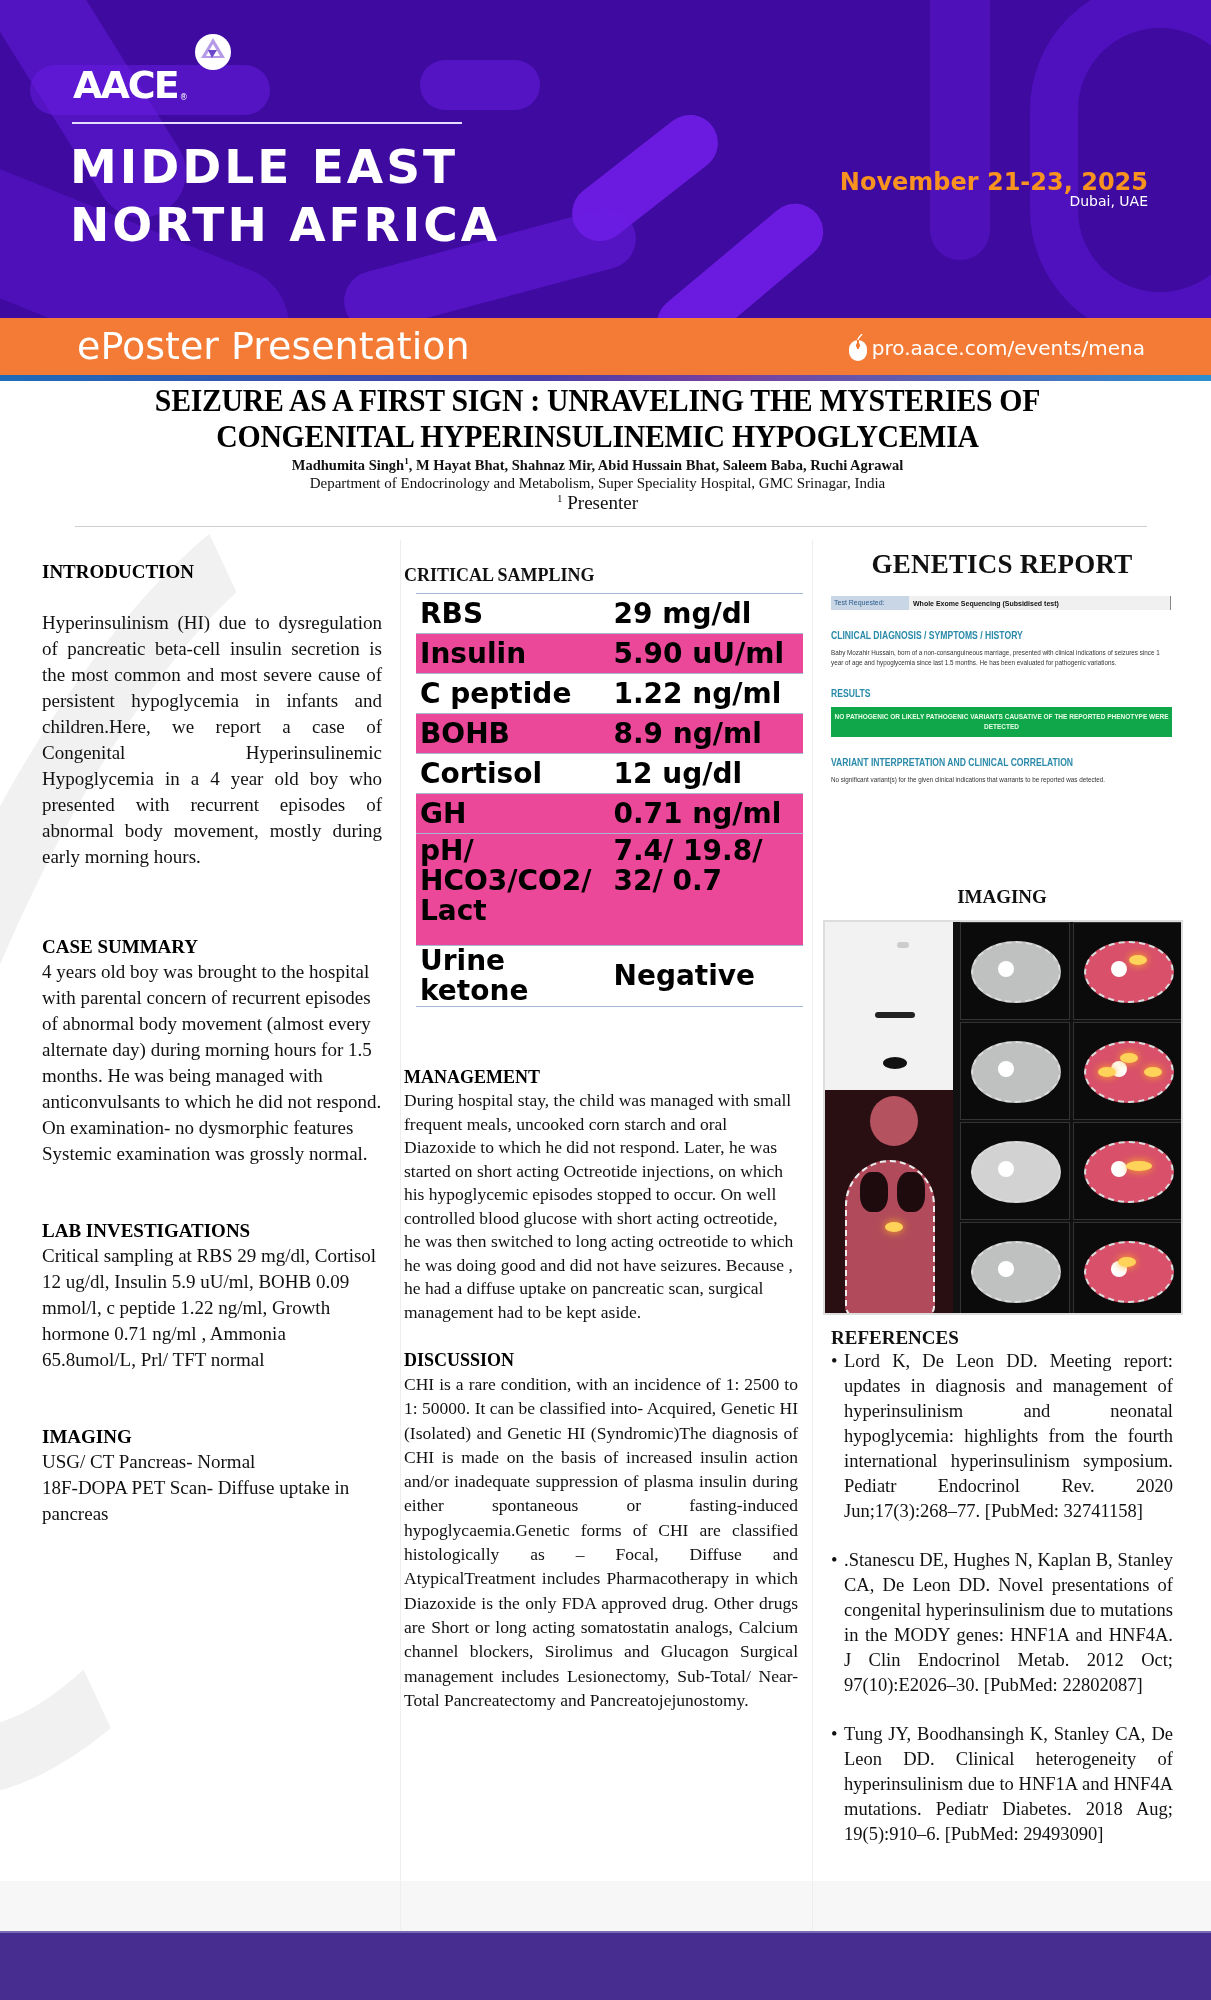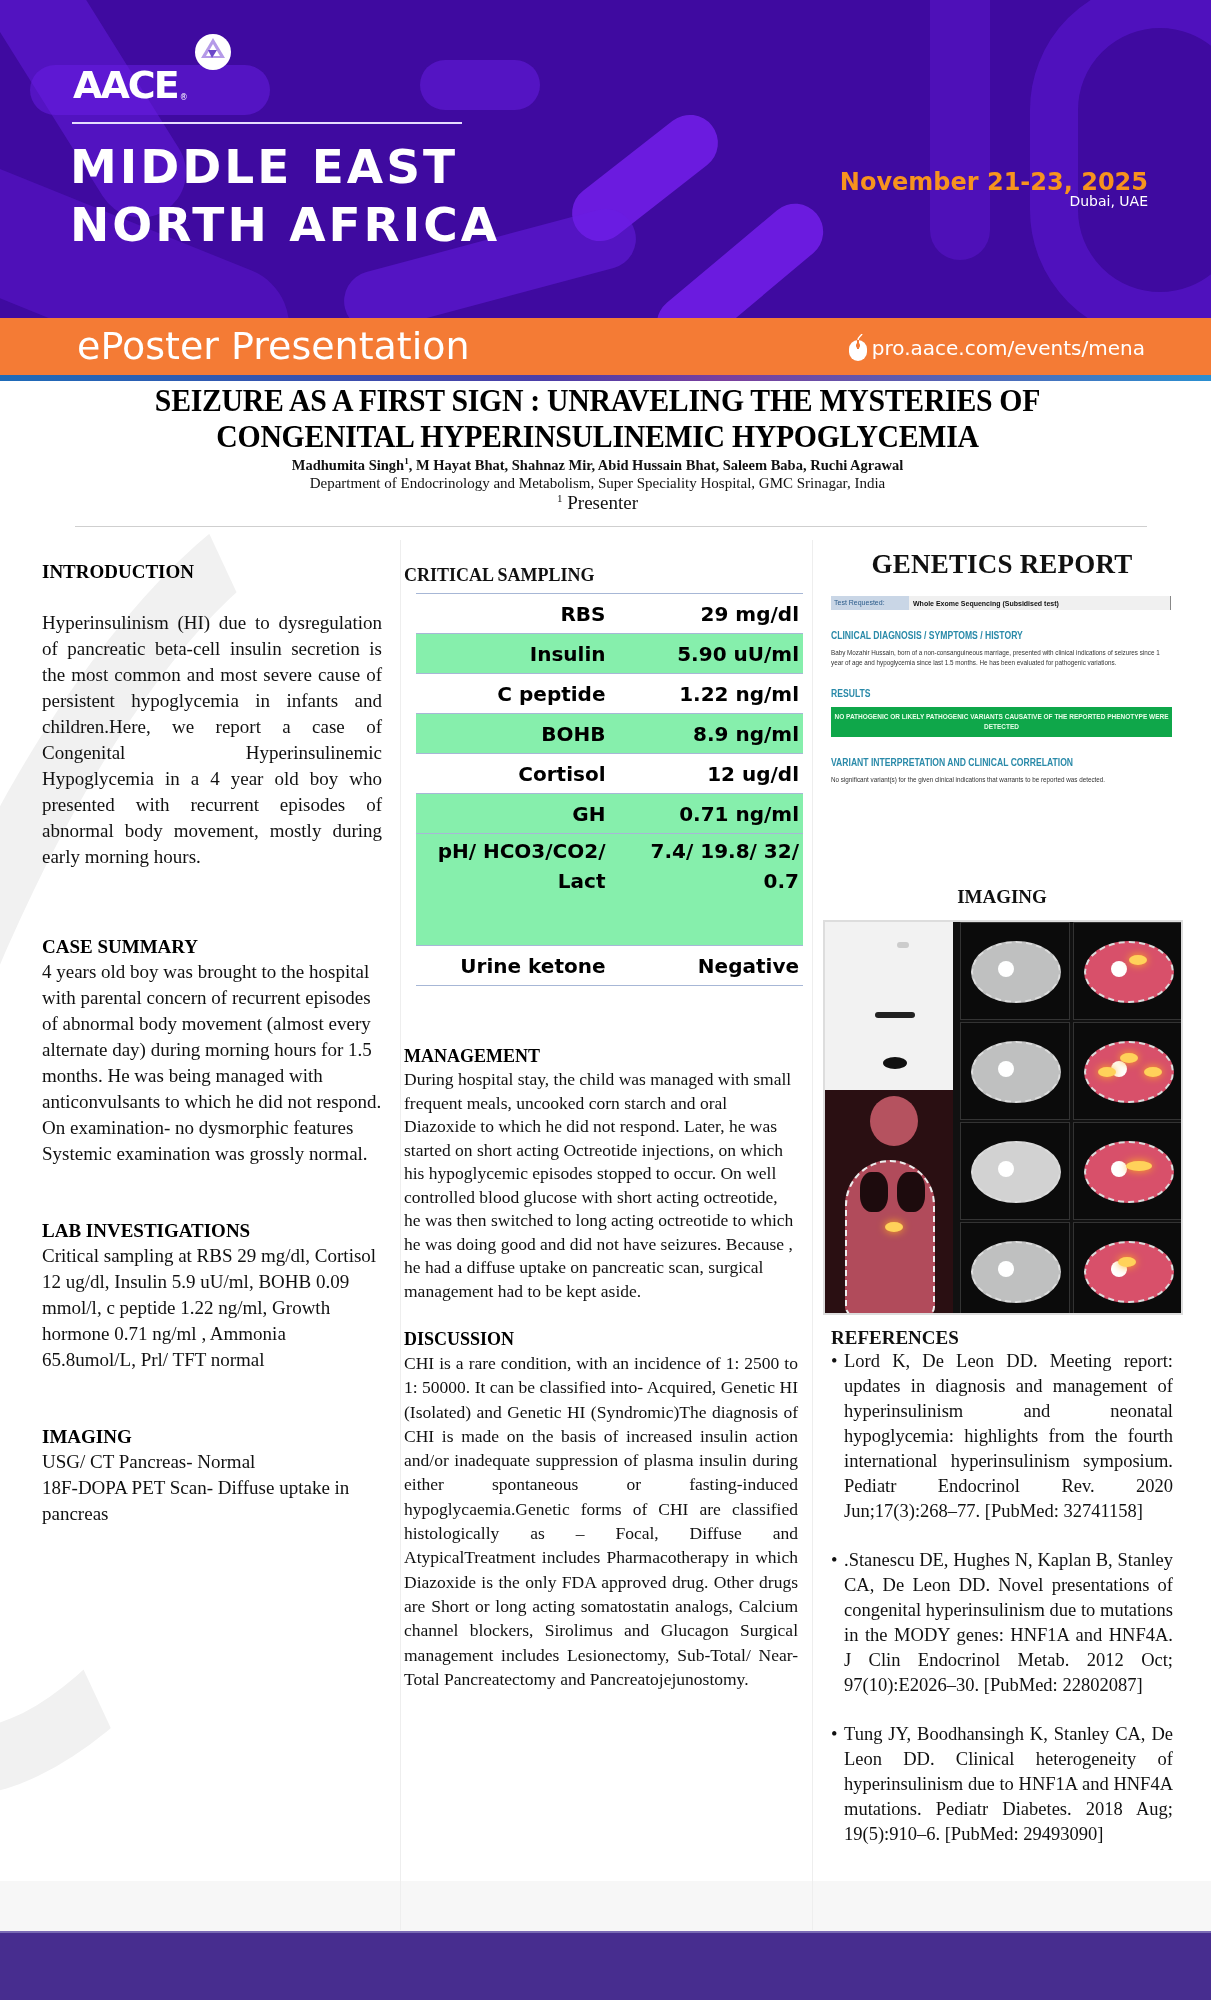--- a/index.html
+++ b/index.html
@@ -94,22 +94,22 @@
   .justify { text-align: justify; }
 
   
   .crit-head { font-weight: bold; font-size: 18px; line-height: 22px; margin-top: 4px; }
   .crit-table {
     margin-top: 7px; margin-left: 12px; width: 387px; border-collapse: collapse;
     font-family: "DejaVu Sans", sans-serif; font-weight: bold; color: #000;
   }
   .crit-table tr { border-top: 1px solid #a7b7d6; }
   .crit-table tr:last-child { border-bottom: 1px solid #a7b7d6; }
-  .crit-table tr.alt { background: #86efac; }
-  .crit-table td { font-size: 20px; text-align: right; height: 40px; line-height: 30px; padding: 0 4px; }
+  .crit-table tr.alt { background: #ec4899; }
+  .crit-table td { font-size: 28px; text-align: left; height: 40px; line-height: 30px; padding: 0 4px; }
   .crit-table td.p { width: 50%; }
 
   
   .gen-title { font-weight: bold; font-size: 27px; text-align: center; margin-top: 1px; letter-spacing: 0.2px; }
   .gen-report { position: relative; margin-top: 16px; width: 342px; height: 240px; font-family: "Liberation Sans", sans-serif; }
   .gen-req { display: flex; height: 14px; width: 340px; background: #f0f0f0; border-right: 1px solid #888; align-items: center; }
   .gen-req .lbl { width: 78px; height: 14px; background: #c9d6e6; color: #2b5b8a; font-size: 7px; line-height: 14px; padding-left: 3px; }
   .gen-req .val { font-size: 7px; font-weight: bold; padding-left: 4px; }
   .gen-h { color: #2a8aa9; font-weight: bold; font-size: 10px; margin-top: 20px; letter-spacing: 0; transform: scaleX(0.86); transform-origin: left; }
   .gen-p { font-size: 6.3px; line-height: 10px; color: #333; margin-top: 7px; }

